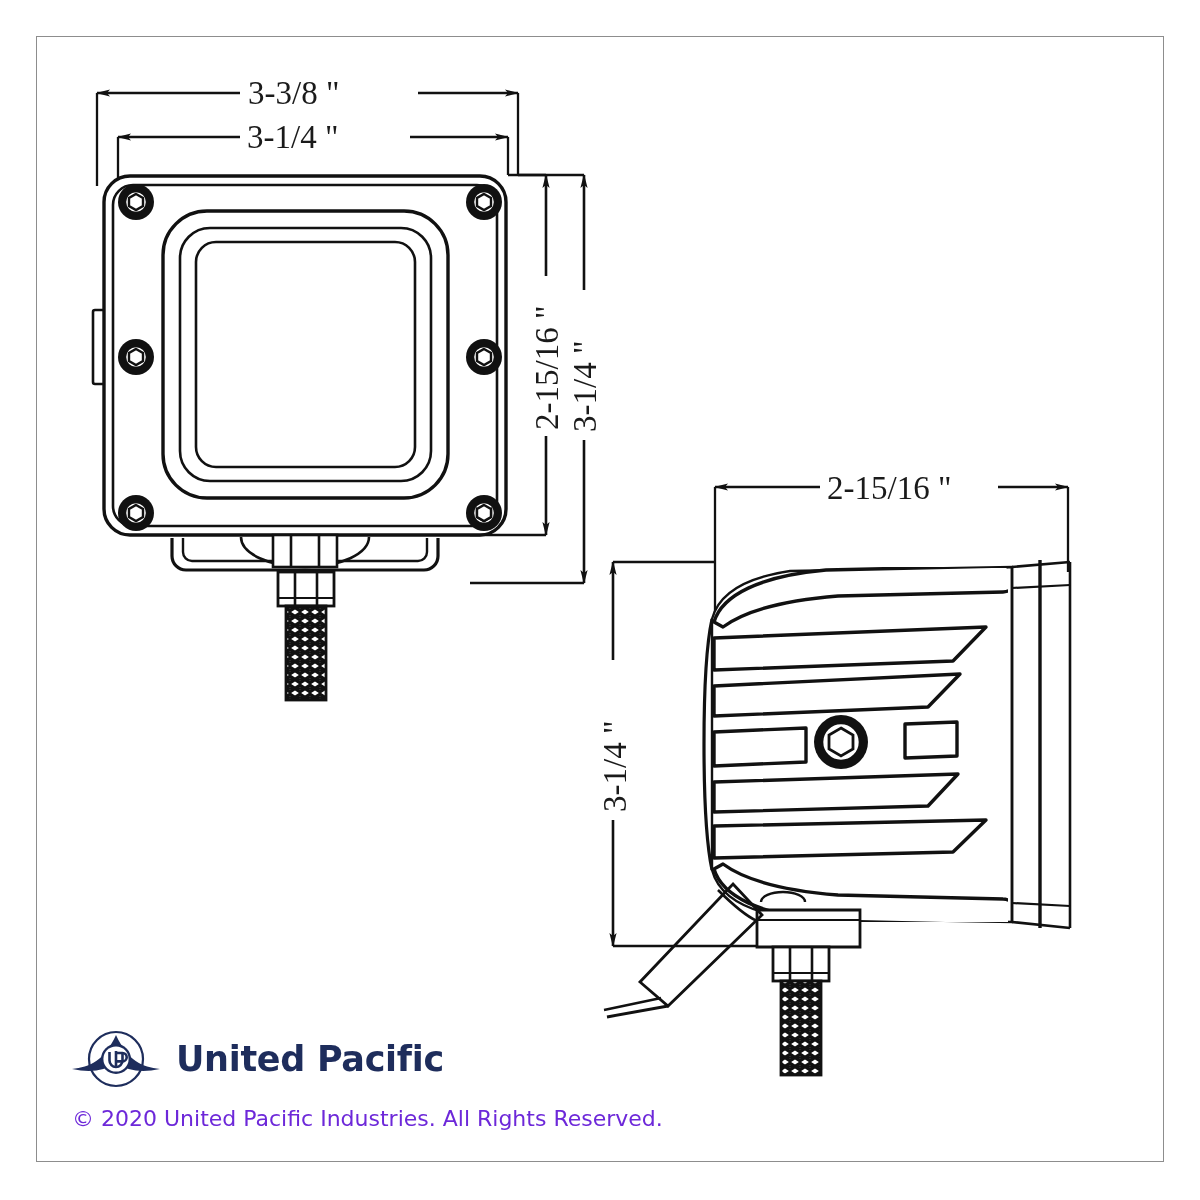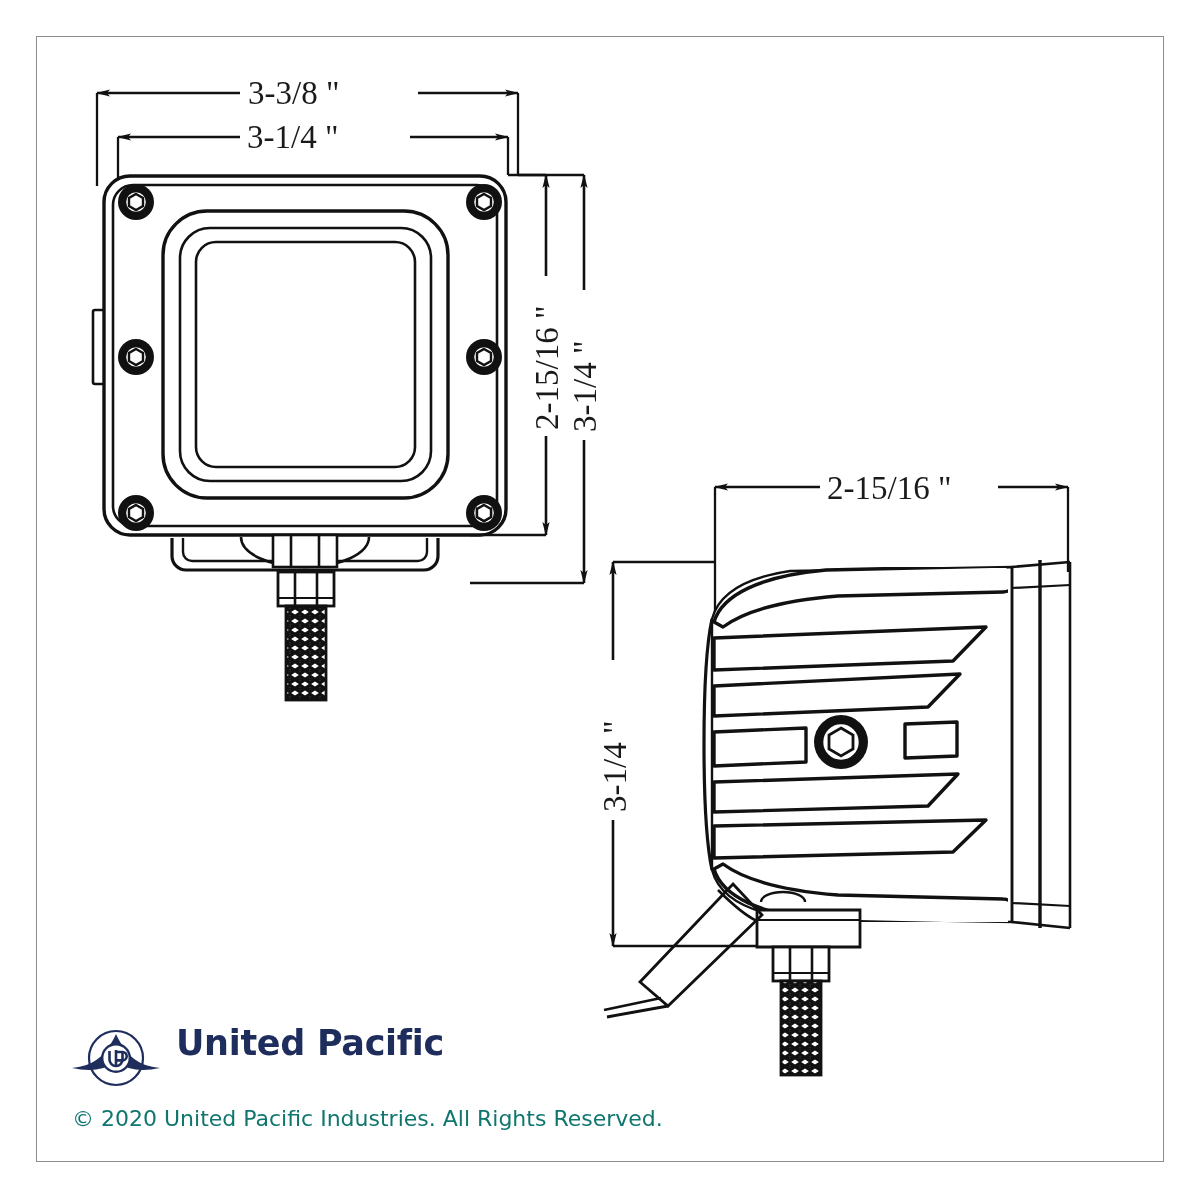--- a/index.html
+++ b/index.html
@@ -43,40 +43,41 @@
   }
   #footer {
     position: absolute;
     left: 70px;
     top: 1026px;
     width: 600px;
     height: 120px;
   }
   #logo-row {
     display: flex;
+    align-items: center;
     height: 66px;
   }
   #logo-emblem {
     width: 92px;
     height: 64px;
     flex: none;
   }
   #brand-name {
     font-family: "DejaVu Sans", sans-serif;
     font-size: 35px;
     font-weight: bold;
     color: #1e2d5c;
     margin-left: 14px;
     letter-spacing: -0.3px;
     line-height: 1;
   }
   #copyright {
     font-family: "DejaVu Sans", sans-serif;
     font-size: 22px;
-    color: #0f766e;
+    color: #6d28d9;
     margin-top: 14px;
     margin-left: 2px;
     white-space: nowrap;
   }
 </style>
 </head>
 <body>
 
 <div id="page">
 

